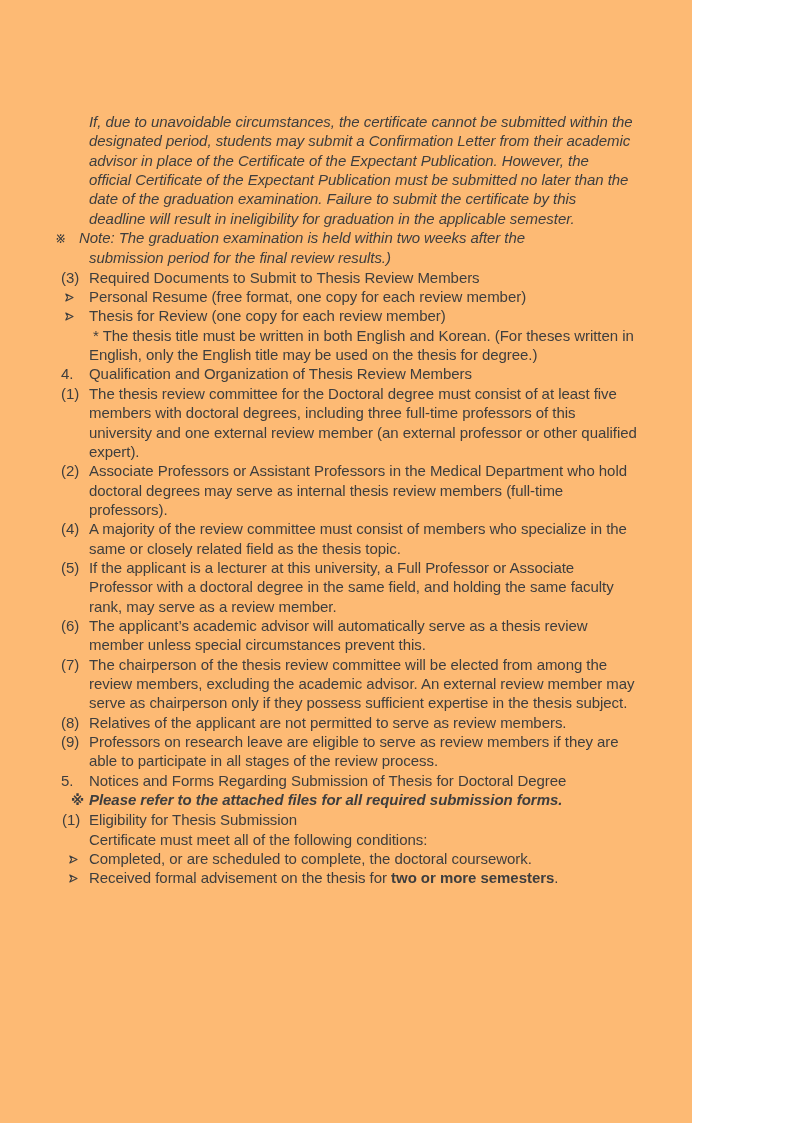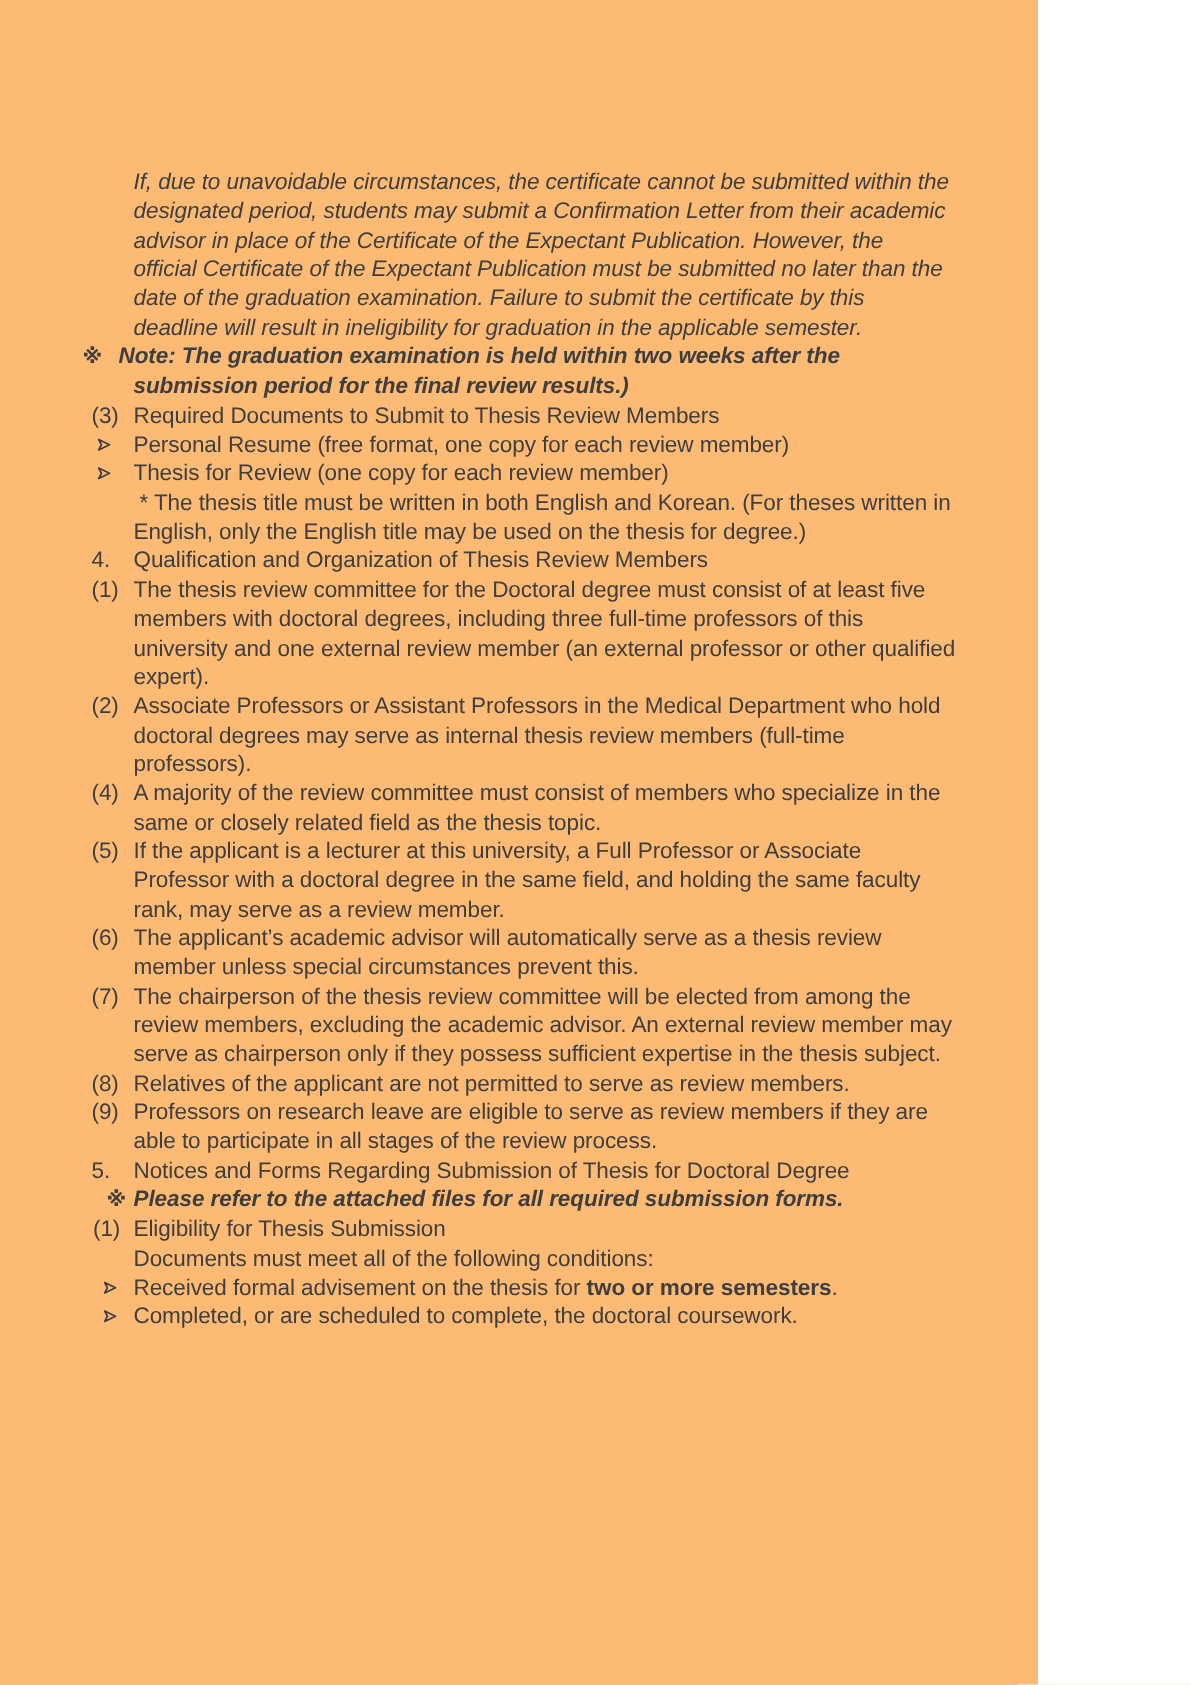--- a/index.html
+++ b/index.html
@@ -18,21 +18,21 @@
     font-size:15px;
     line-height:19.35px;
     letter-spacing:-0.05px;
   }
   .content p { margin:0; }
   .italic { font-style:italic; }
   .b { font-weight:bold; }
 
   
   .p-intro   { margin-left:61px;  max-width:545px; }
-  .p-note1   { margin-left:118px; max-width:486px; text-indent:-34px;font-weight:bold; }
+  .p-note1   { margin-left:118px; max-width:486px; text-indent:-34px; }
   .li-h2     { margin-left:59px;  text-indent:-28px; }             
   .li-arrow  { margin-left:91px;  text-indent:-25px; }             
   .p-star    { margin-left:35px;  max-width:566px; text-indent:4px; }
   .li-h1     { margin-left:28px;  text-indent:-28px; }             
   .li-num2   { margin-left:59px;  max-width:552px; text-indent:-28px; } 
   .p-note5   { margin-left:46px;  text-indent:-18px;font-weight:bold; }
   .li-num2b  { margin-left:47px;  text-indent:-27px; }             
   .p-plain5  { margin-left:19px; }
   .li-arrow5 { margin-left:83px;  text-indent:-21px; }
 
@@ -78,24 +78,24 @@
     <p class="li-num2"><span class="mk mk-28">(7)</span><span>The chairperson of the thesis review committee will be elected from among the review members, excluding the academic advisor. An external review member may serve as chairperson only if they possess sufficient expertise in the thesis subject.</span></p>
     <p class="li-num2"><span class="mk mk-28">(8)</span><span>Relatives of the applicant are not permitted to serve as review members.</span></p>
     <p class="li-num2"><span class="mk mk-28">(9)</span><span>Professors on research leave are eligible to serve as review members if they are able to participate in all stages of the review process.</span></p>
 
     <p class="li-h1"><span class="mk mk-28">5.</span><span>Notices and Forms Regarding Submission of Thesis for Doctoral Degree</span></p>
 
     <p class="p-note5 italic"><span class="mk mk-18 mk-ref">※</span><span>Please refer to the attached files for all required submission forms.</span></p>
 
     <p class="li-num2b"><span class="mk mk-27">(1)</span><span>Eligibility for Thesis Submission</span></p>
 
-    <p class="p-plain5">Documents must meet all of the following conditions:</p>
+    <p class="p-plain5">Certificate must meet all of the following conditions:</p>
+
+    <p class="li-arrow5"><span class="mk mk-21"><svg class="arrow-svg" width="11" height="11" viewBox="0 0 11 11">
+            <path d="M1.8 2 L9 5.5 L1.8 9 L3.6 5.5 Z" fill="none" stroke="#3e3e3e" stroke-width="1.1" stroke-linejoin="round"></path>
+          </svg></span><span>Completed, or are scheduled to complete, the doctoral coursework.</span></p>
 
     <p class="li-arrow5"><span class="mk mk-21"><svg class="arrow-svg" width="11" height="11" viewBox="0 0 11 11">
             <path d="M1.8 2 L9 5.5 L1.8 9 L3.6 5.5 Z" fill="none" stroke="#3e3e3e" stroke-width="1.1" stroke-linejoin="round"></path>
           </svg></span><span>Received formal advisement on the thesis for </span><span class="b">two or more semesters</span><span>.</span></p>
 
-    <p class="li-arrow5"><span class="mk mk-21"><svg class="arrow-svg" width="11" height="11" viewBox="0 0 11 11">
-            <path d="M1.8 2 L9 5.5 L1.8 9 L3.6 5.5 Z" fill="none" stroke="#3e3e3e" stroke-width="1.1" stroke-linejoin="round"></path>
-          </svg></span><span>Completed, or are scheduled to complete, the doctoral coursework.</span></p>
-
   </div>
 </div>
 
 </body></html>

